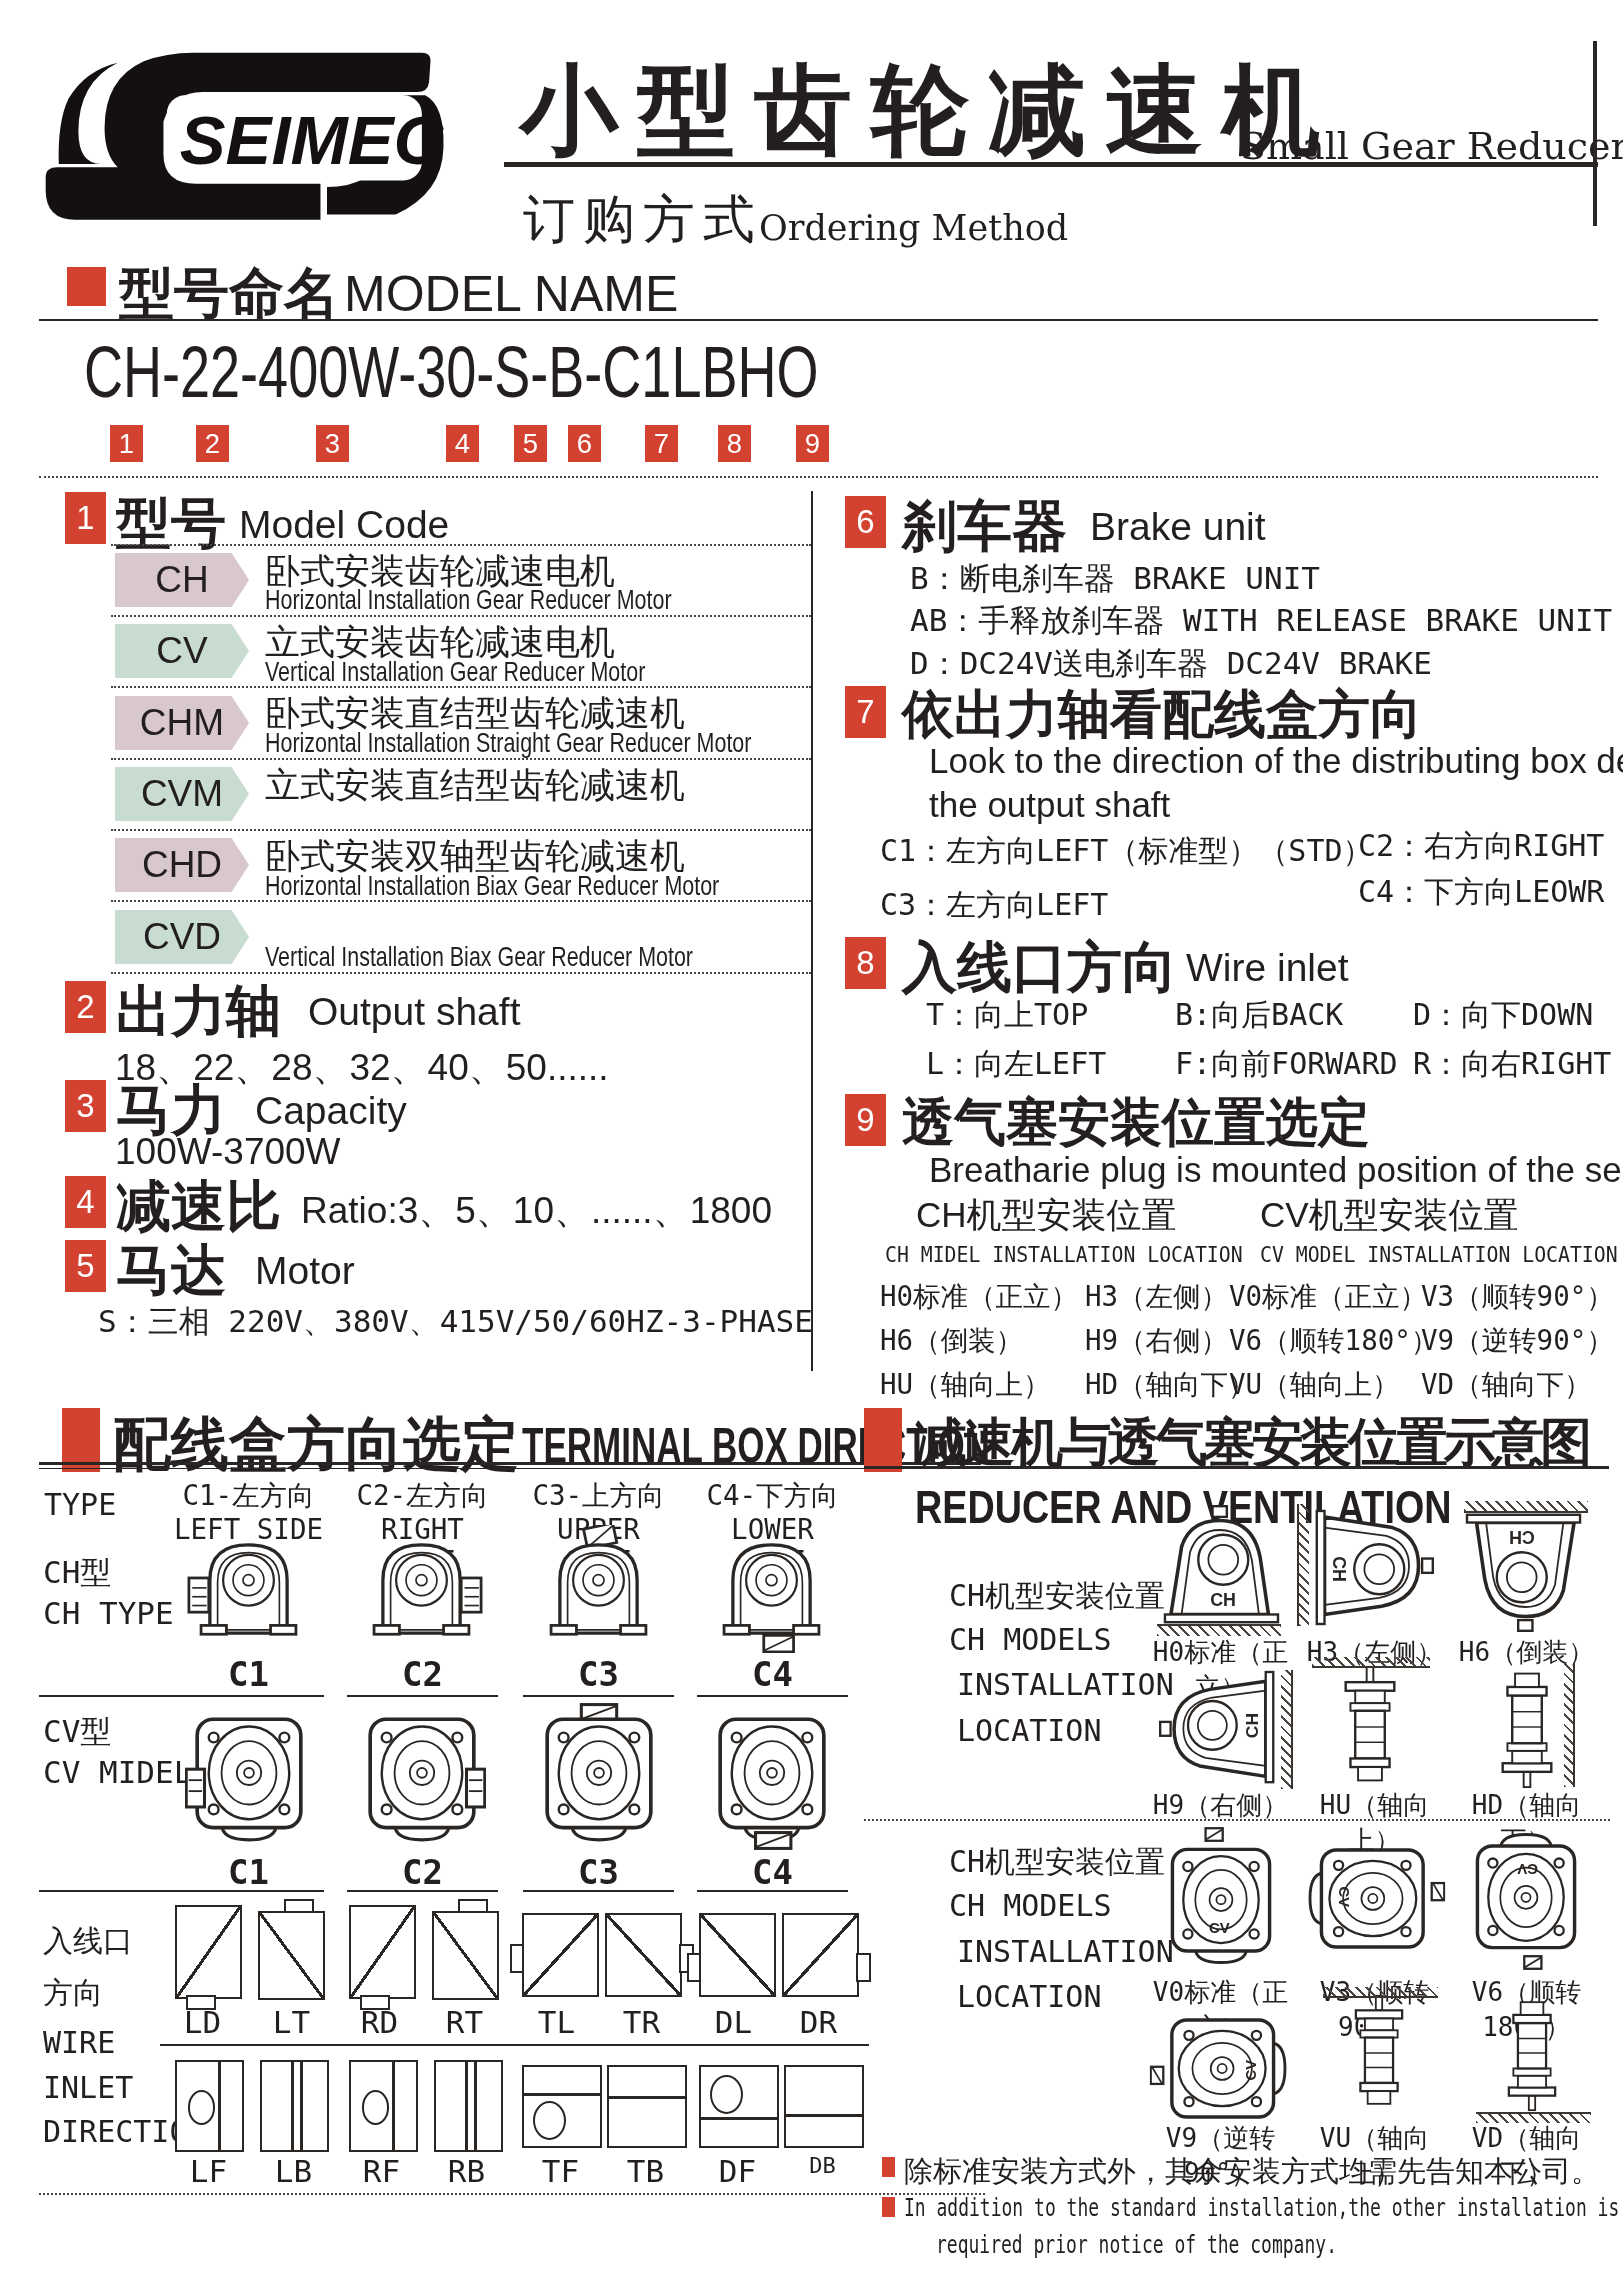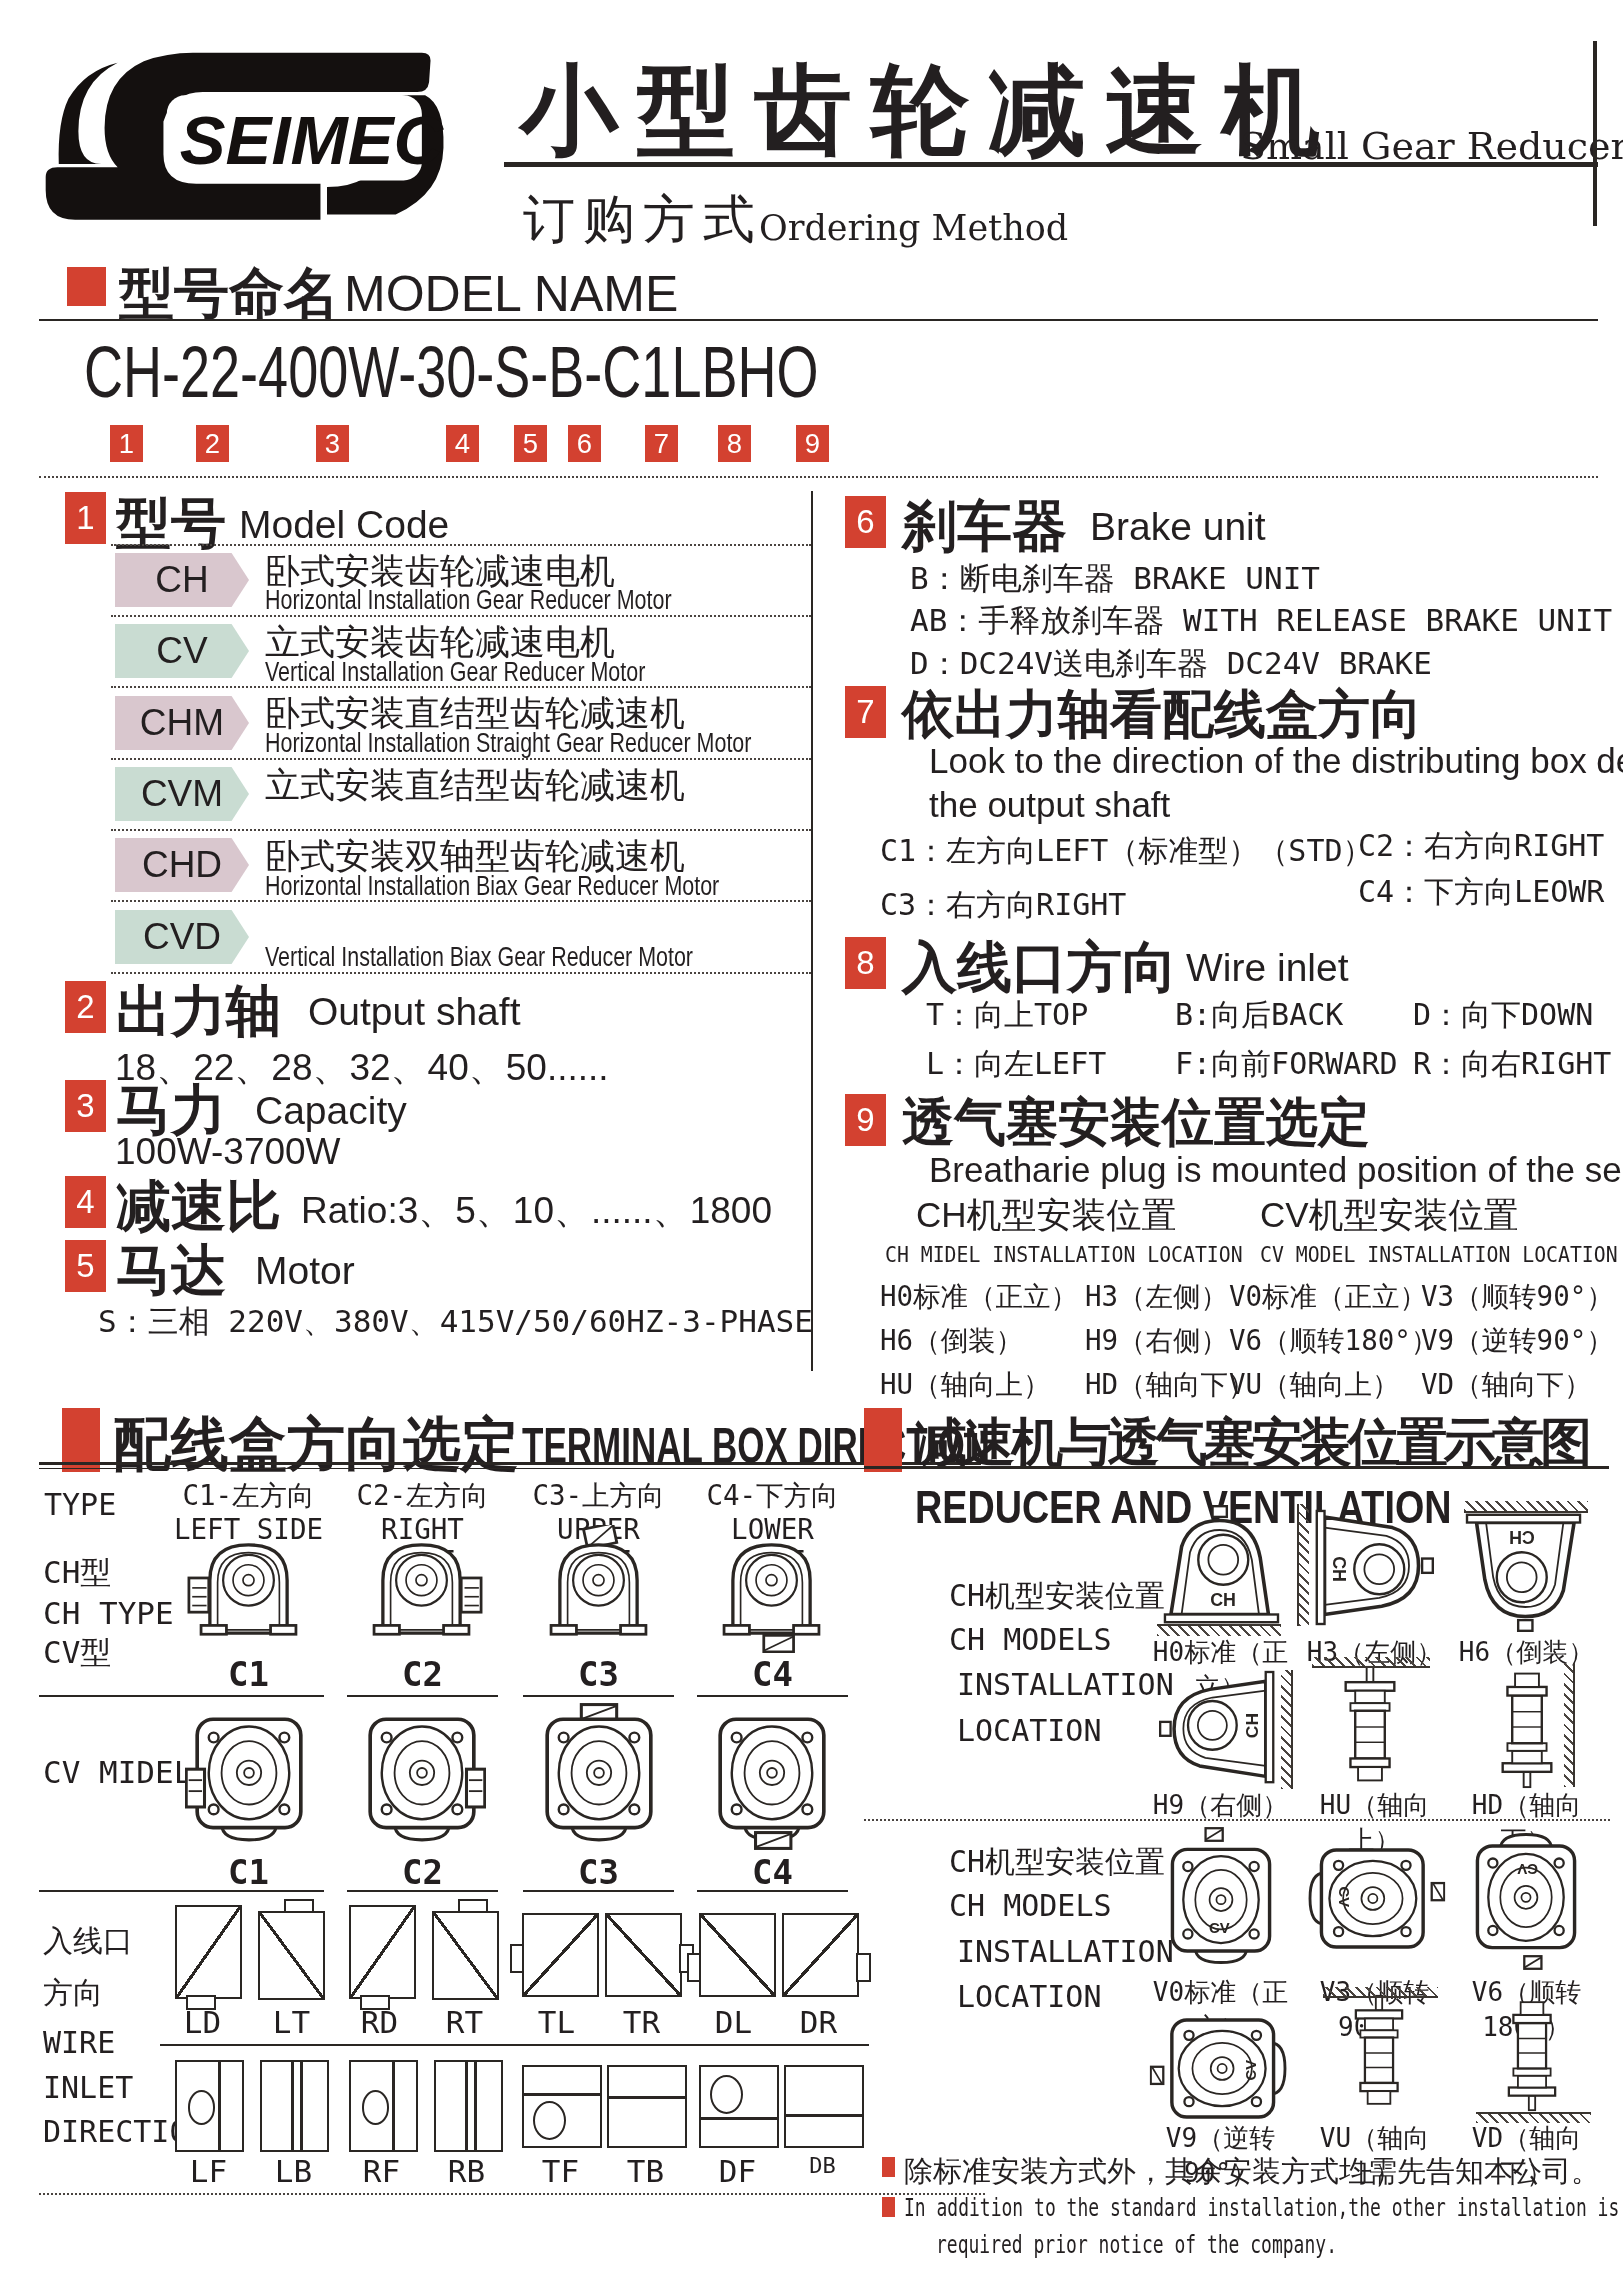--- a/index.html
+++ b/index.html
@@ -189,21 +189,21 @@
   <div class="a mono nw" style="left:910px;top:558px;font-size:31px">B：断电刹车器 BRAKE UNIT</div>
   <div class="a mono nw" style="left:910px;top:600px;font-size:31px">AB：手释放刹车器 WITH RELEASE BRAKE UNIT</div>
   <div class="a mono nw" style="left:910px;top:643px;font-size:31px">D：DC24V送电刹车器 DC24V BRAKE</div>
 
   <div class="a secbadge" style="left:845px;top:686px">7</div>
   <div class="a b nw" style="left:902px;top:680px;font-size:52px">依出力轴看配线盒方向</div>
   <div class="a nw" style="left:929px;top:741px;font-size:35px">Look to the direction of the distributing box depending on</div>
   <div class="a nw" style="left:929px;top:785px;font-size:35px">the output shaft</div>
   <div class="a mono nw" style="left:880px;top:831px;font-size:30px">C1：左方向LEFT（标准型）（STD）</div>
   <div class="a mono nw" style="left:1358px;top:826px;font-size:30px">C2：右方向RIGHT</div>
-  <div class="a mono nw" style="left:880px;top:885px;font-size:30px">C3：右方向RIGHT</div>
+  <div class="a mono nw" style="left:880px;top:885px;font-size:30px">C3：左方向LEFT</div>
   <div class="a mono nw" style="left:1358px;top:872px;font-size:30px">C4：下方向LEOWR</div>
 
   <div class="a secbadge" style="left:845px;top:937px">8</div>
   <div class="a b nw" style="left:902px;top:931px;font-size:55px">入线口方向</div>
   <div class="a nw" style="left:1186px;top:946px;font-size:39px">Wire inlet</div>
   <div class="a mono nw" style="left:926px;top:995px;font-size:30px">T：向上TOP</div>
   <div class="a mono nw" style="left:1175px;top:995px;font-size:30px">B:向后BACK</div>
   <div class="a mono nw" style="left:1413px;top:995px;font-size:30px">D：向下DOWN</div>
   <div class="a mono nw" style="left:926px;top:1044px;font-size:30px">L：向左LEFT</div>
   <div class="a mono nw" style="left:1175px;top:1044px;font-size:30px">F:向前FORWARD</div>
@@ -279,21 +279,21 @@
   <div class="a mono cap b" style="left:173px;top:1654px;width:151px;font-size:34px">C1</div>
   <div class="a mono cap b" style="left:347px;top:1654px;width:151px;font-size:34px">C2</div>
   <div class="a mono cap b" style="left:523px;top:1654px;width:151px;font-size:34px">C3</div>
   <div class="a mono cap b" style="left:697px;top:1654px;width:151px;font-size:34px">C4</div>
   <div class="a rule" style="left:39px;top:1695px;width:144px;height:2px"></div>
   <div class="a rule" style="left:173px;top:1695px;width:151px;height:2px"></div>
   <div class="a rule" style="left:347px;top:1695px;width:151px;height:2px"></div>
   <div class="a rule" style="left:523px;top:1695px;width:151px;height:2px"></div>
   <div class="a rule" style="left:697px;top:1695px;width:151px;height:2px"></div>
 
-  <div class="a mono nw" style="left:43px;top:1632px;font-size:31px">CV型</div>
+  <div class="a mono nw" style="left:43px;top:1711px;font-size:31px">CV型</div>
   <div class="a mono nw" style="left:43px;top:1754px;font-size:31px">CV MIDEL</div>
 
   <svg class="a" style="left:185px;top:1703px" width="128" height="147" viewBox="0 0 210 240">
     <use href="#g-cvface"></use>
     <rect class="st" stroke-width="5" x="2" y="108" width="30" height="62"></rect>
     <line x1="6" y1="126" x2="28" y2="126" stroke="#2a2623" stroke-width="3"></line>
     <line x1="6" y1="144" x2="28" y2="144" stroke="#2a2623" stroke-width="3"></line>
   </svg>
   <svg class="a" style="left:358px;top:1703px" width="128" height="147" viewBox="0 0 210 240">
     <use href="#g-cvface"></use>

